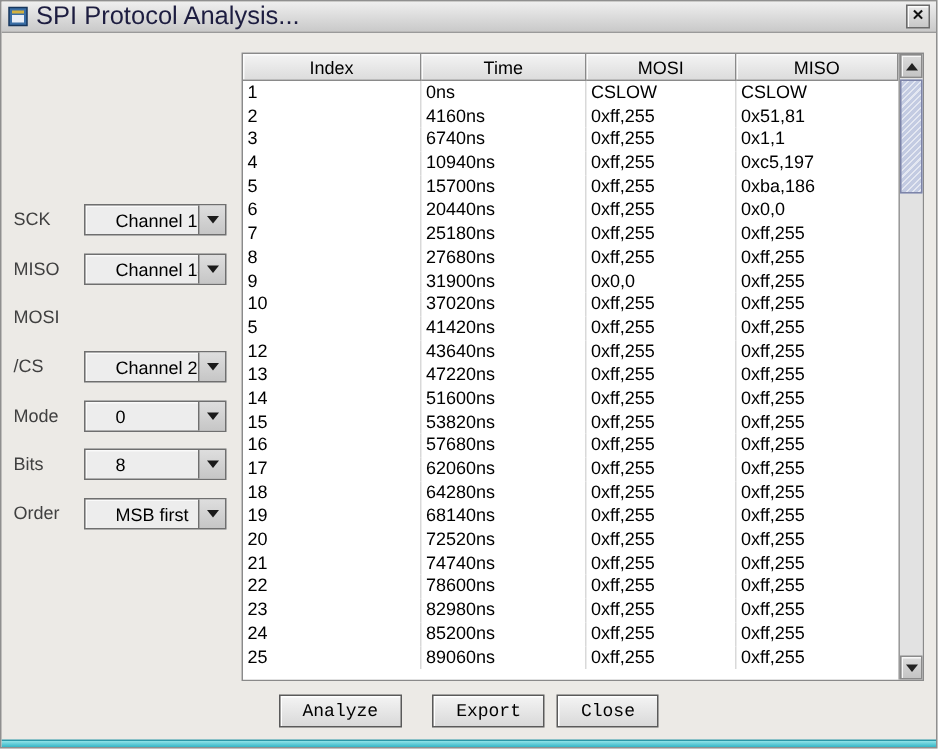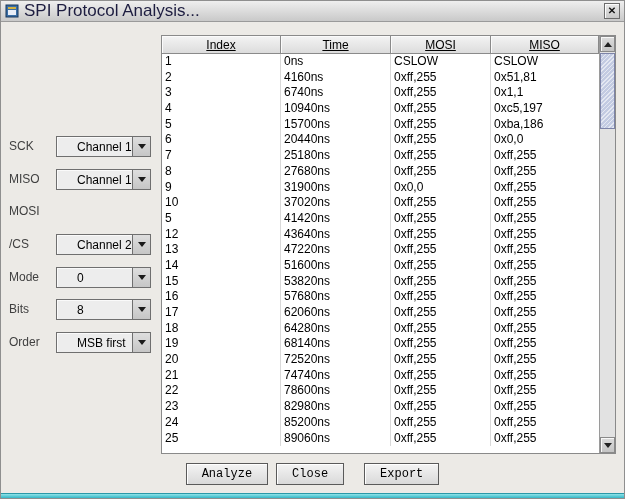--- a/index.html
+++ b/index.html
@@ -60,21 +60,21 @@
     width:0; height:0;
     border-left:4px solid transparent; border-right:4px solid transparent;
     border-top:5px solid #1a1a1a;
   }
 
   
   .table-wrap {
     position:absolute; left:160px; top:34px; width:455px; height:419px;
     background:#ffffff; border:1px solid #8a8a8a;
   }
-  .thead { display:flex; height:18px;text-decoration:underline; }
+  .thead { display:flex; height:18px; }
   .th {
     border-right:1px solid #8a8a8a; border-bottom:1px solid #8a8a8a;
     background:linear-gradient(#F4F4F4,#DCDCDC);
     box-shadow: inset 1px 1px 0 #fbfbfb;
     font-size:12px; color:#000;
     display:flex; align-items:center; justify-content:center;
     overflow:hidden;
   }
   .tbody {
     position:absolute; top:18px; left:0; width:437px; bottom:0;
@@ -384,18 +384,18 @@
       </div>
       <div class="sb-thumb"></div>
       <div class="sb-btn sb-down">
         <span class="tri-down"></span>
       </div>
     </div>
   </div>
 
   <div class="btnbar">
     <button class="btn">Analyze</button>
+    <button class="btn btn-export">Export</button>
     <button class="btn">Close</button>
-    <button class="btn btn-export">Export</button>
   </div>
 
   <div class="bottom-strip"></div>
 </div>
 
 </body></html>

